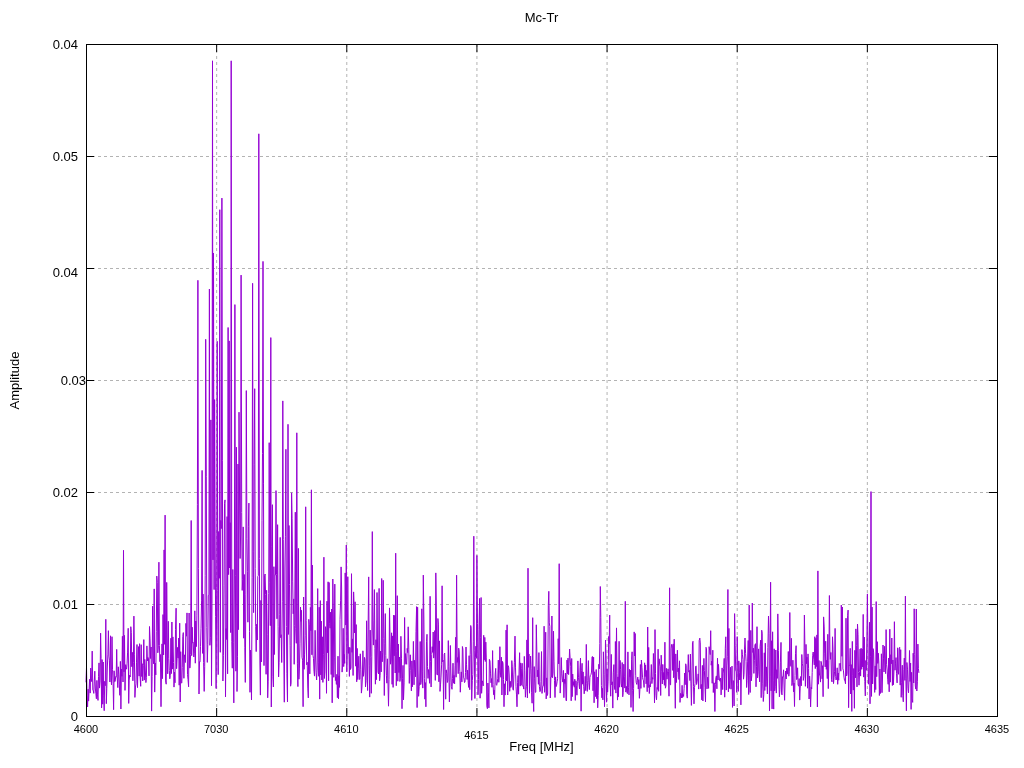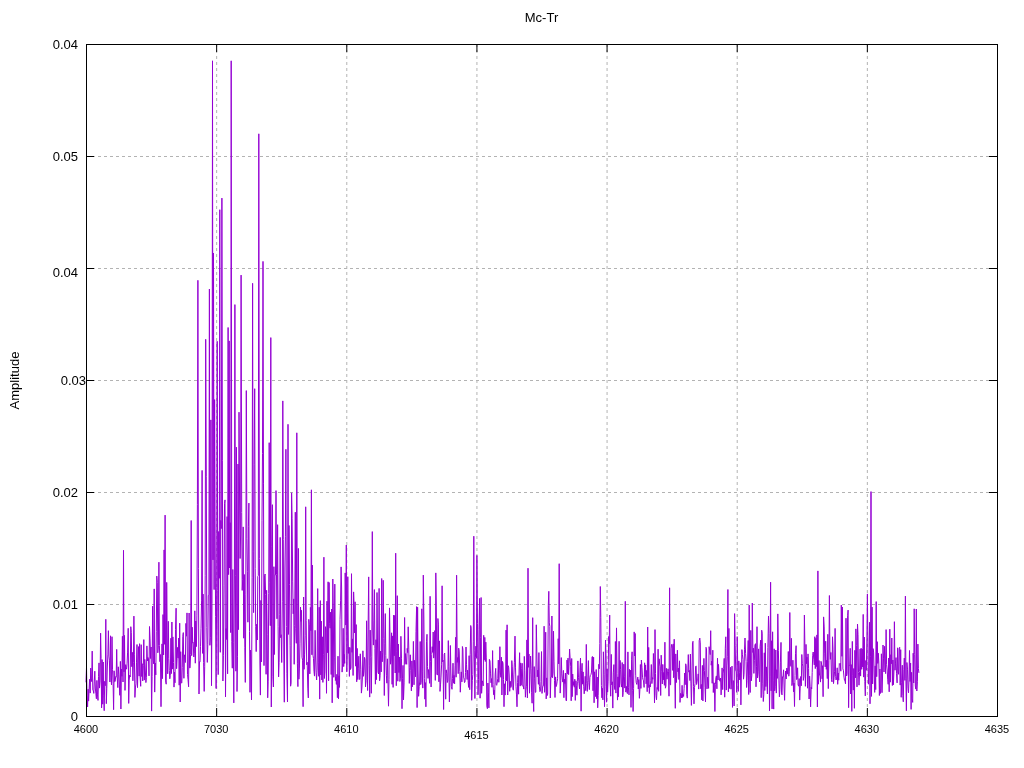--- a/index.html
+++ b/index.html
@@ -72,20 +72,21 @@
       <line x1="997" y1="380.5" x2="989" y2="380.5" stroke="#000000" stroke-width="1"></line>
       <line x1="86" y1="268.49999999999994" x2="94" y2="268.49999999999994" stroke="#000000" stroke-width="1"></line>
       <line x1="997" y1="268.49999999999994" x2="989" y2="268.49999999999994" stroke="#000000" stroke-width="1"></line>
       <line x1="86" y1="156.5" x2="94" y2="156.5" stroke="#000000" stroke-width="1"></line>
       <line x1="997" y1="156.5" x2="989" y2="156.5" stroke="#000000" stroke-width="1"></line>
       <line x1="86" y1="44.5" x2="94" y2="44.5" stroke="#000000" stroke-width="1"></line>
       <line x1="997" y1="44.5" x2="989" y2="44.5" stroke="#000000" stroke-width="1"></line>
     </svg>
   <div class="title">Mc-Tr</div>
   <div class="ylabel">Amplitude</div>
+  <div class="xlabel">Freq [MHz]</div>
   <div id="tick-labels">
       <div class="ytick-label" style="left: 16px; top: 709px;">0</div>
       <div class="ytick-label" style="left: 16px; top: 597px;">0.01</div>
       <div class="ytick-label" style="left: 16px; top: 485px;">0.02</div>
       <div class="ytick-label" style="left: 24px; top: 373px;">0.03</div>
       <div class="ytick-label" style="left: 16px; top: 265px;">0.04</div>
       <div class="ytick-label" style="left: 16px; top: 149px;">0.05</div>
       <div class="ytick-label" style="left: 16px; top: 37px;">0.04</div>
       <div class="xtick-label" style="left: 54px; top: 722px;">4600</div>
       <div class="xtick-label" style="left: 184.143px; top: 722px;">7030</div>

